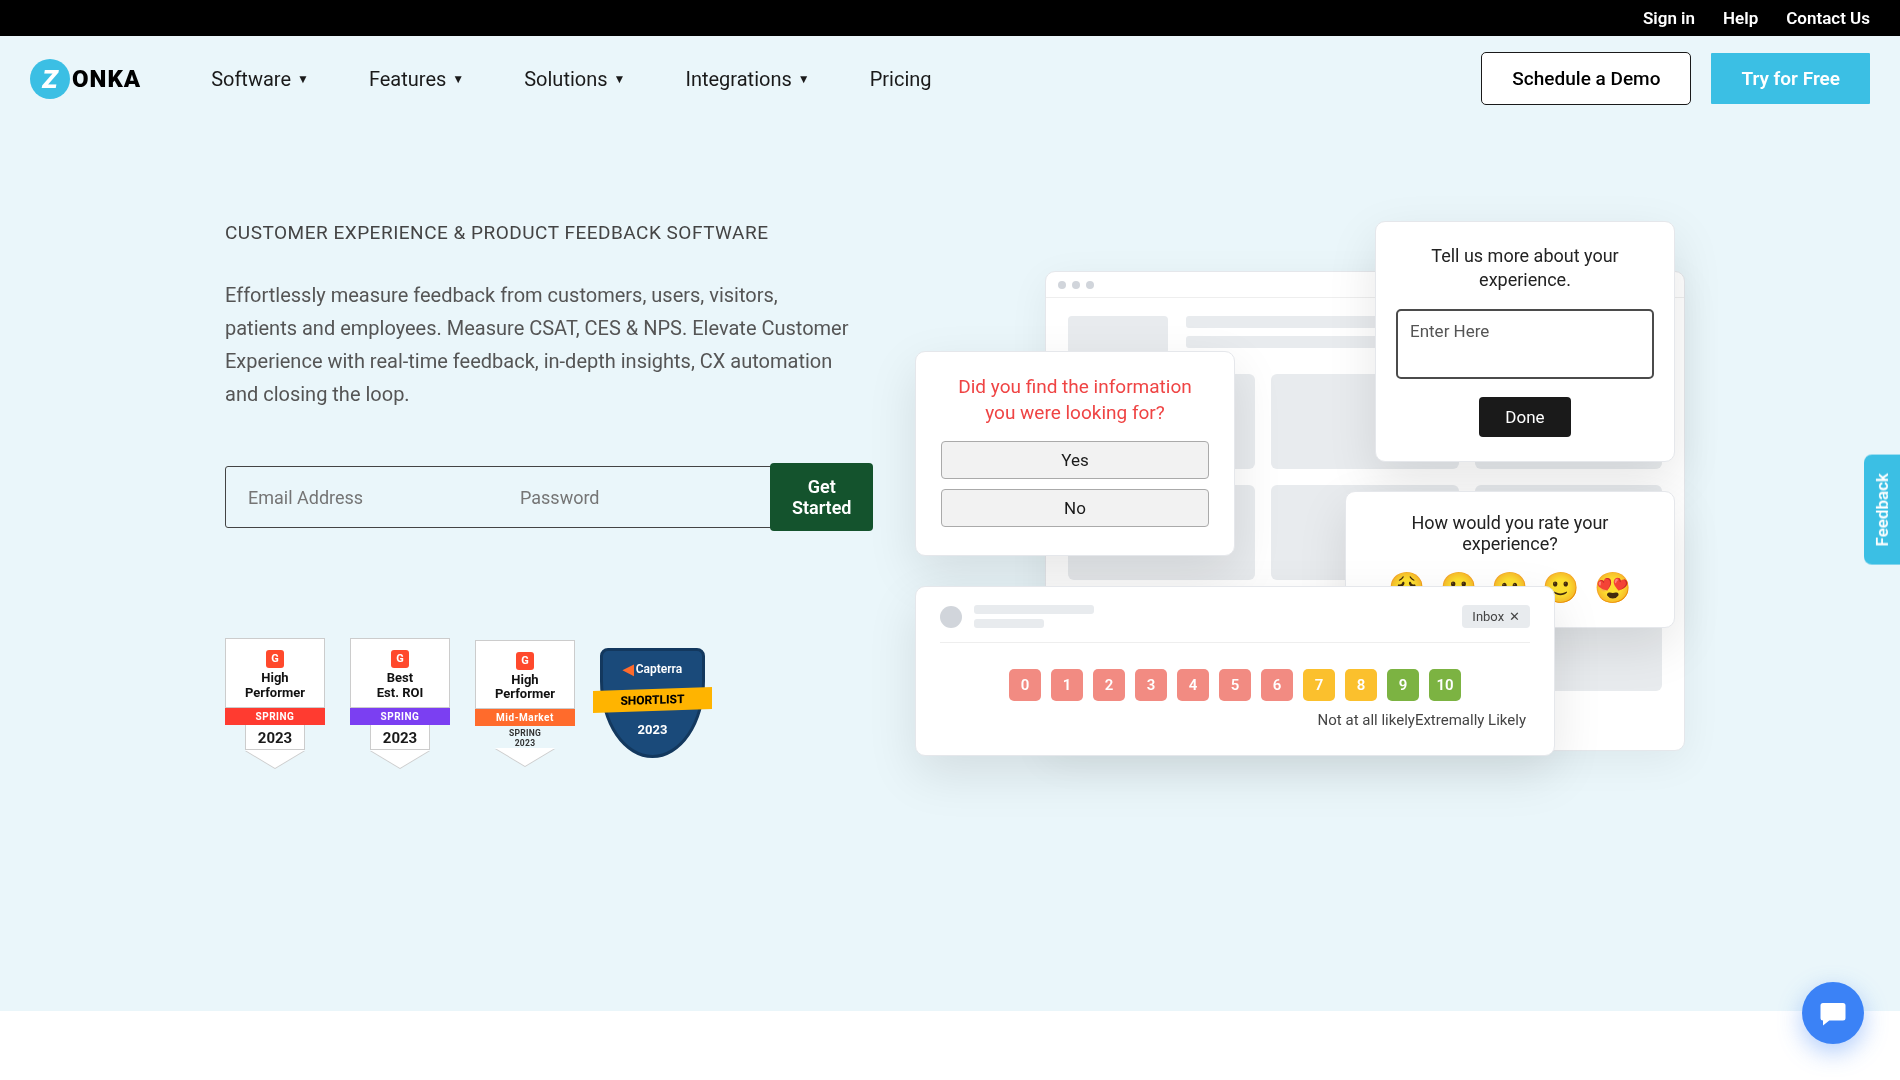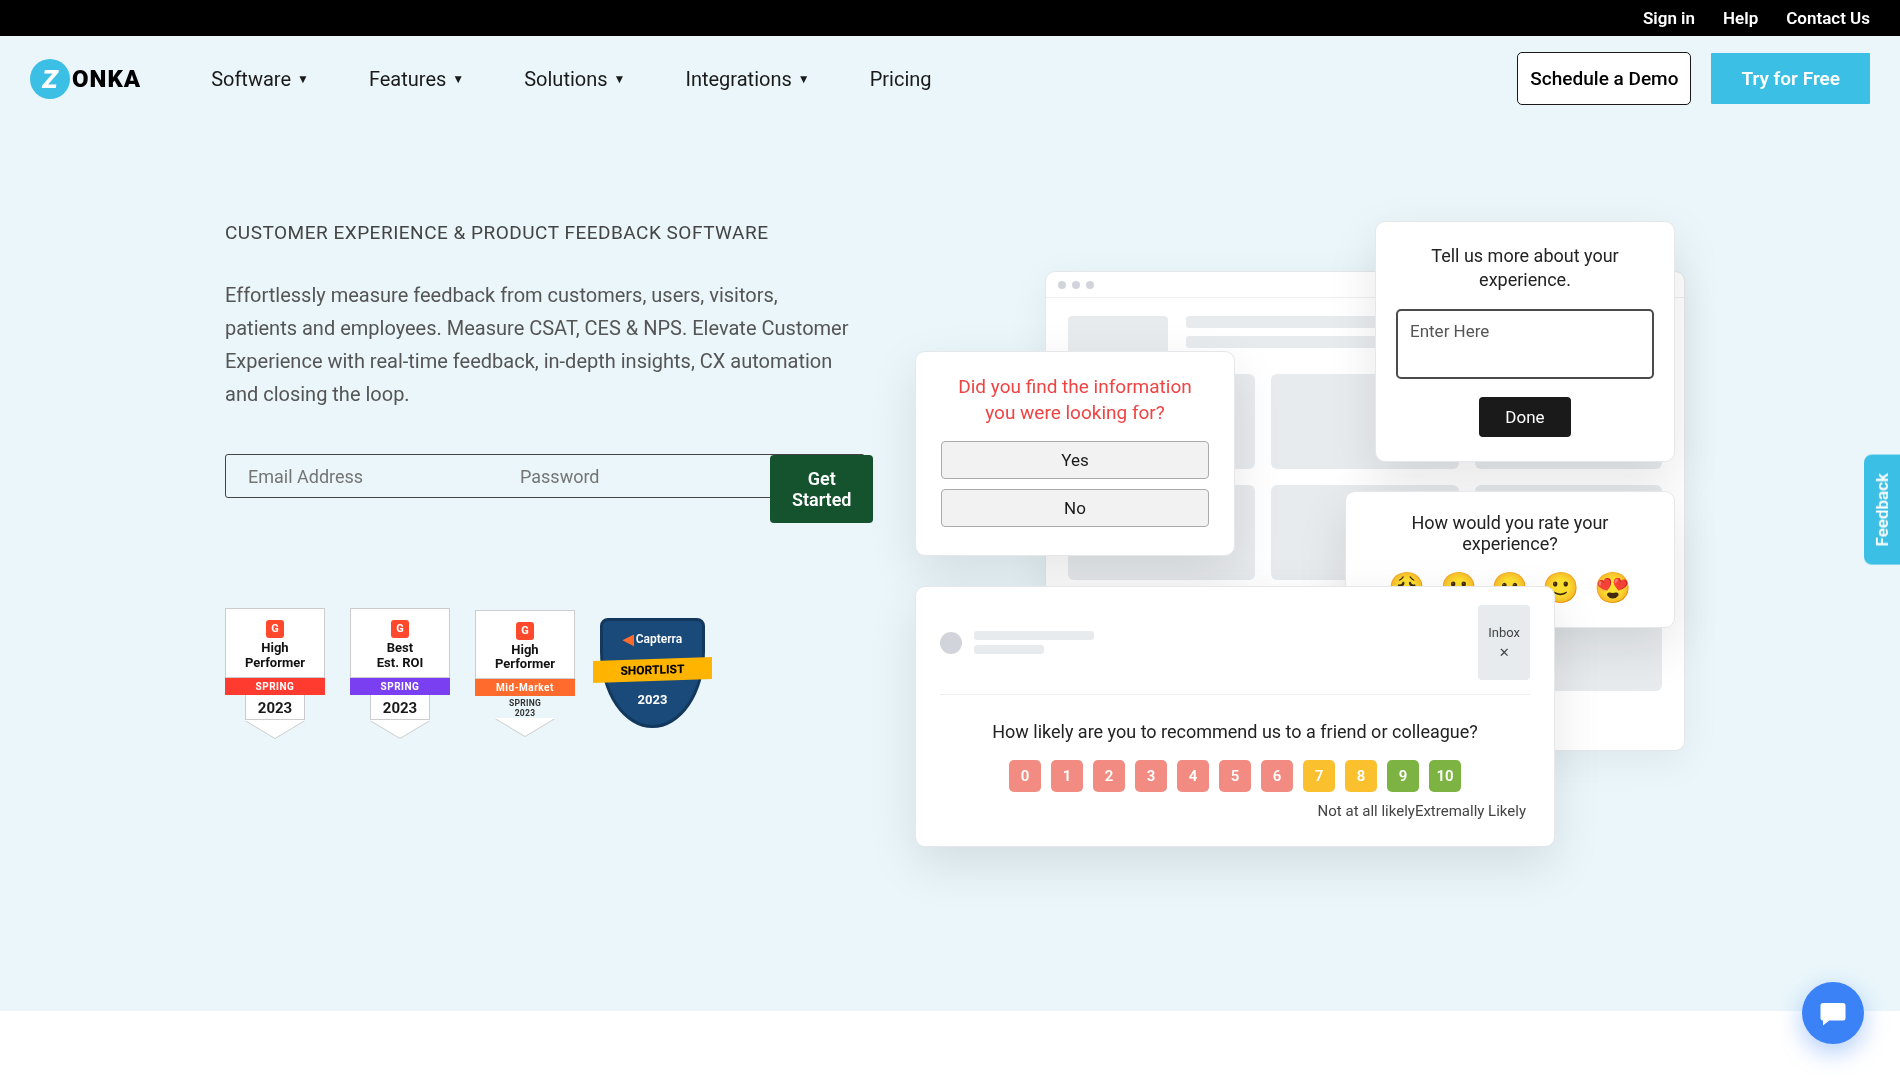--- a/index.html
+++ b/index.html
@@ -14,31 +14,31 @@
 
     
     .header { display:flex; align-items:center; height:85px; padding:0 30px; }
     .logo { display:flex; align-items:center; }
     .logo-z { width:40px; height:40px; background:#3bbfe4; border-radius:50%; display:flex; align-items:center; justify-content:center; color:#fff; font-weight:900; font-size:26px; font-style:italic; }
     .logo-text { font-weight:900; font-size:24px; letter-spacing:1px; margin-left:2px; color:#000; }
     .nav { display:flex; gap:60px; margin-left:70px; }
     .nav-item { font-size:20px; color:#1a1a1a; cursor:pointer; display:flex; align-items:center; gap:6px; }
     .caret { font-size:12px; }
     .header-right { margin-left:auto; display:flex; gap:20px; align-items:center; }
-    .btn-outline { border:1px solid #1a1a1a; background:#fff; padding:14px 12px; border-radius:5px; font-size:19px; font-weight:500; cursor:pointer; }
+    .btn-outline { border:1px solid #1a1a1a; background:#fff; padding:14px 30px; border-radius:5px; font-size:19px; font-weight:500; cursor:pointer; }
     .btn-primary { background:#3bbfe4; color:#fff; border:none; padding:14px 30px; border-radius:1px; font-size:19px; font-weight:600; cursor:pointer; }
 
     
     .hero { display:flex; padding:100px 0 0 225px; gap:40px; }
     .hero-left { width:650px; }
     .overline { font-size:19px; letter-spacing:0.5px; color:#444; }
     .hero-title { font-size:60px; font-weight:700; line-height:1.1; margin-top:18px; color:#1a1a1a; }
     .hero-desc { font-size:20px; line-height:1.65; color:#555; margin-top:35px; max-width:625px; }
 
-    .signup-box { margin-top:43px; border:1px solid #444; border-radius:3px; height:44px; width:640px; display:flex; align-items:flex-start; padding-right:7px; background:transparent; }
+    .signup-box { margin-top:55px; border:1px solid #444; border-radius:3px; height:62px; width:640px; display:flex; align-items:center; padding-right:7px; background:transparent; }
     .signup-box input { flex:1; border:none; background:transparent; height:100%; padding:0 22px; font-size:18px; outline:none; color:#666; }
     .signup-div { width:1px; height:100%; background:#444; }
     .btn-getstarted { background:#14532d; color:#fff; border:none; padding:13px 22px; border-radius:4px; font-size:18px; font-weight:600; cursor:pointer; }
 
     .badges { display:flex; gap:25px; margin-top:110px; align-items:center; }
     .badge { width:100px; position:relative; }
     .badge-top { background:#fff; border:1px solid #ccc; padding:8px 4px 6px; text-align:center; }
     .badge-icon { display:inline-block; width:18px; height:18px; background:#ff492c; border-radius:3px; color:#fff; font-size:11px; font-weight:700; line-height:18px; }
     .badge-name { font-size:13px; font-weight:700; line-height:1.15; margin-top:3px; color:#111; }
     .badge-ribbon { font-size:10px; font-weight:700; color:#fff; padding:3px 0; text-align:center; letter-spacing:0.5px; }
@@ -82,21 +82,21 @@
 
     .popup-emoji { top:270px; left:430px; width:330px; padding:20px 20px 22px; text-align:center; }
     .popup-emoji .q { font-size:18px; color:#222; }
     .emoji-row { display:flex; justify-content:center; gap:14px; margin-top:16px; font-size:30px; }
 
     .popup-nps { top:365px; left:0; width:640px; padding:18px 24px 26px; }
     .nps-head { display:flex; align-items:center; gap:12px; margin-bottom:14px; }
     .avatar { width:22px; height:22px; border-radius:50%; background:#d1d5db; }
     .head-line { height:9px; background:#e8ebee; border-radius:3px; width:120px; }
     .head-line.short { width:70px; margin-top:5px; }
-    .inbox-pill { margin-left:auto; background:#e8ebee; border-radius:4px; padding:20px 10px; font-size:13px; color:#444; display:flex; align-items:center; gap:5px;flex-direction:column; }
+    .inbox-pill { margin-left:auto; background:#e8ebee; border-radius:4px; padding:4px 10px; font-size:13px; color:#444; display:flex; align-items:center; gap:5px; }
     .nps-hr { border:none; border-top:1px solid #eee; margin:6px 0 26px; }
     .nps-q { text-align:center; font-size:18px; color:#222; margin-bottom:18px; }
     .nps-scale { display:flex; justify-content:center; gap:10px; }
     .nps-cell { width:32px; height:32px; border-radius:5px; display:flex; align-items:center; justify-content:center; color:#fff; font-weight:600; font-size:15px; cursor:pointer; }
     .nps-labels { display:flex; justify-content:flex-end; margin-top:10px; padding:0 4px; font-size:15px; color:#444; }
 
     
     .feedback-tab { position:fixed; right:0; top:455px; background:#3bbfe4; color:#fff; writing-mode:vertical-rl; transform:rotate(180deg); padding:18px 8px; border-radius:0 8px 8px 0; font-size:17px; font-weight:600; cursor:pointer; }
 
     
@@ -260,21 +260,20 @@
           <div>
             <div class="head-line"></div>
             <div class="head-line short"></div>
           </div>
           <div class="inbox-pill">
               <span>Inbox</span>
               <span>✕</span>
             </div>
         </div>
         <hr class="nps-hr">
-        <div class="nps-q">How likely are you to recommend us to a friend or colleague?</div>
         <div class="nps-scale" id="nps-scale">
             <div class="nps-cell" style="background: rgb(242, 139, 130);">0</div>
             <div class="nps-cell" style="background: rgb(242, 139, 130);">1</div>
             <div class="nps-cell" style="background: rgb(242, 139, 130);">2</div>
             <div class="nps-cell" style="background: rgb(242, 139, 130);">3</div>
             <div class="nps-cell" style="background: rgb(242, 139, 130);">4</div>
             <div class="nps-cell" style="background: rgb(242, 139, 130);">5</div>
             <div class="nps-cell" style="background: rgb(242, 139, 130);">6</div>
             <div class="nps-cell" style="background: rgb(251, 192, 45);">7</div>
             <div class="nps-cell" style="background: rgb(251, 192, 45);">8</div>

